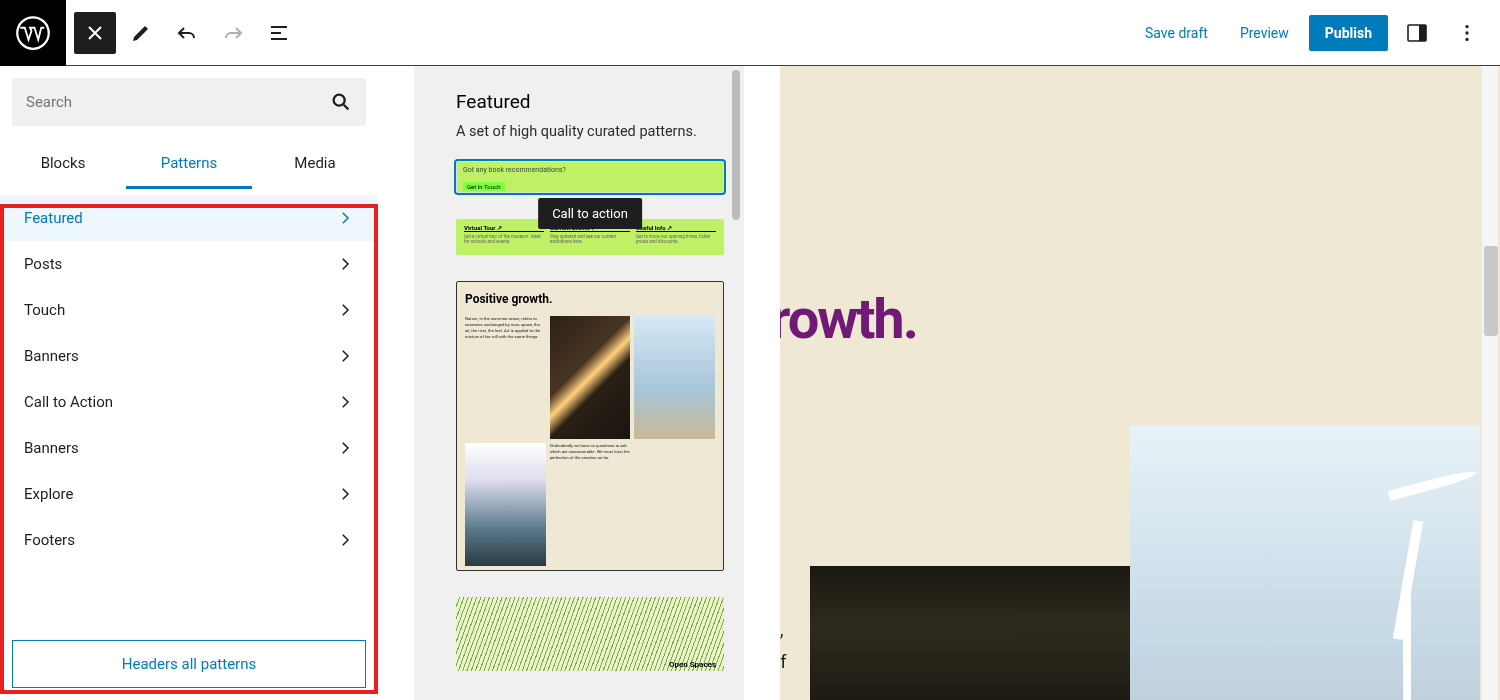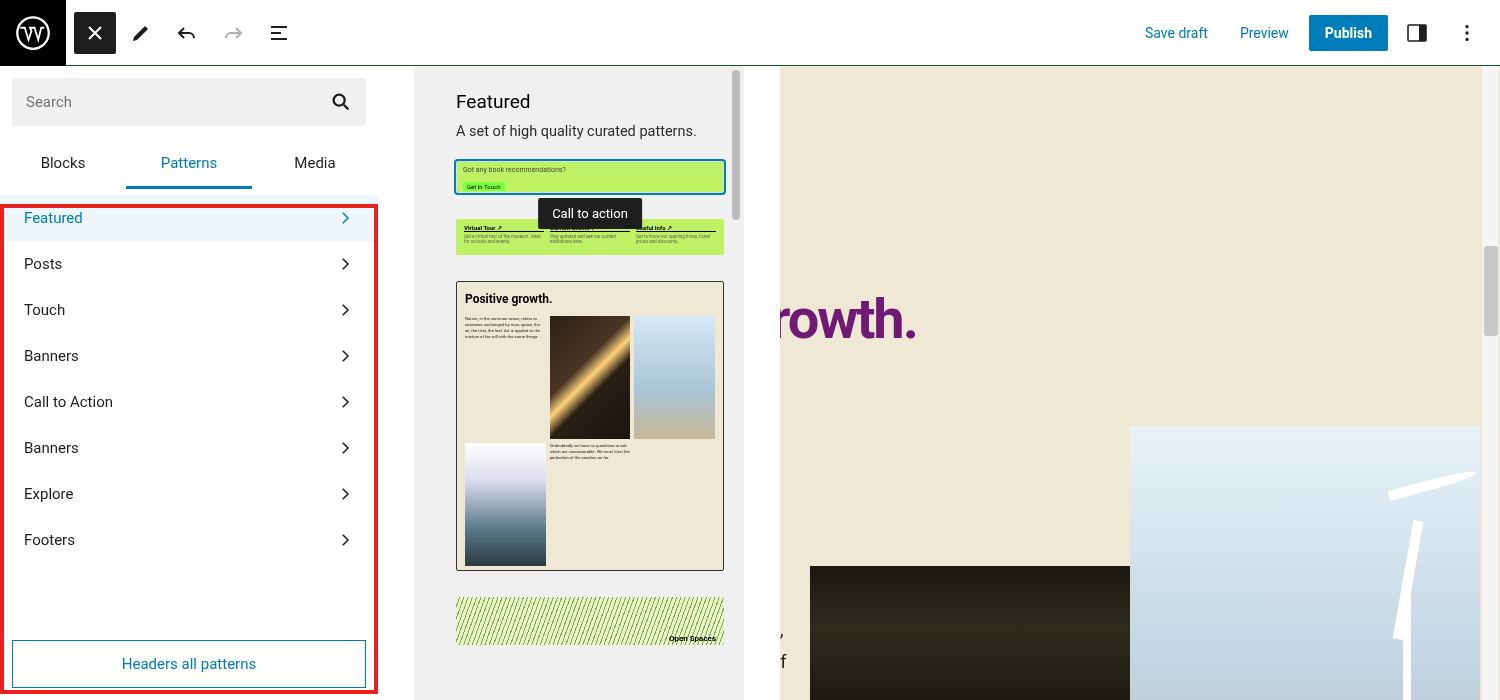--- a/index.html
+++ b/index.html
@@ -62,21 +62,21 @@
 .thumb3-inner { padding:10px 8px 4px 8px; height:100%; display:flex; flex-direction:column; }
 .thumb3 h4 { font-size:12px; font-weight:bold; margin-bottom:6px; }
 .thumb3 .small { font-size:4.2px; line-height:1.4; color:#222; }
 .thumb3-grid { display:grid; grid-template-columns: 1fr 1fr 1fr; grid-template-rows: 1fr 1fr; gap:4px; flex:1; margin-top:4px; }
 .cell { background:#999; }
 .cell.txt { background:transparent; }
 .cell.forest { background: linear-gradient(135deg,#2a1f15 0%,#4a3525 40%,#ffd27a 50%,#2a1f15 60%,#1a1510 100%); }
 .cell.turbine { background: linear-gradient(180deg,#d6e8f5 0%,#a8c5d8 60%,#c9b896 100%); position:relative; }
 .cell.sea { background: linear-gradient(180deg,#fff 0%,#dde 30%,#5a7a8a 70%,#2a3a40 100%); }
 
-.thumb4 { height:48px; overflow:hidden; position:relative; border:none; }
+.thumb4 { height:74px; overflow:hidden; position:relative; border:none; }
 .thumb4 .stripes { position:absolute; inset:0; background: repeating-linear-gradient(110deg,#fff,#fff 3px,#666 3px,#666 4px); opacity:0.6; }
 .thumb4 .label { position:absolute; right:8px; bottom:2px; font-size:8px; font-weight:bold; }
 
 .canvas { flex:1; background:#eee8d5; position:relative; overflow:hidden; }
 .canvas-scroll { position:absolute; right:2px; top:0; width:16px; height:100%; background:#f5f5f5; }
 .canvas-thumb-scroll { position:absolute; right:2px; top:180px; width:14px; height:90px; background:#c8c8c8; border-radius:3px; }
 .canvas h1 { font-size:56px; font-weight:bold; letter-spacing:-2px; color:#701a75; position:absolute; top:220px; left:-10px; }
 .canvas-body { position:absolute; top:390px; left:-10px; width:740px; }
 .canvas-body .para { font-size:18px; color:#1a1a1a; line-height:1.6; }
 .frag { display:block; }

